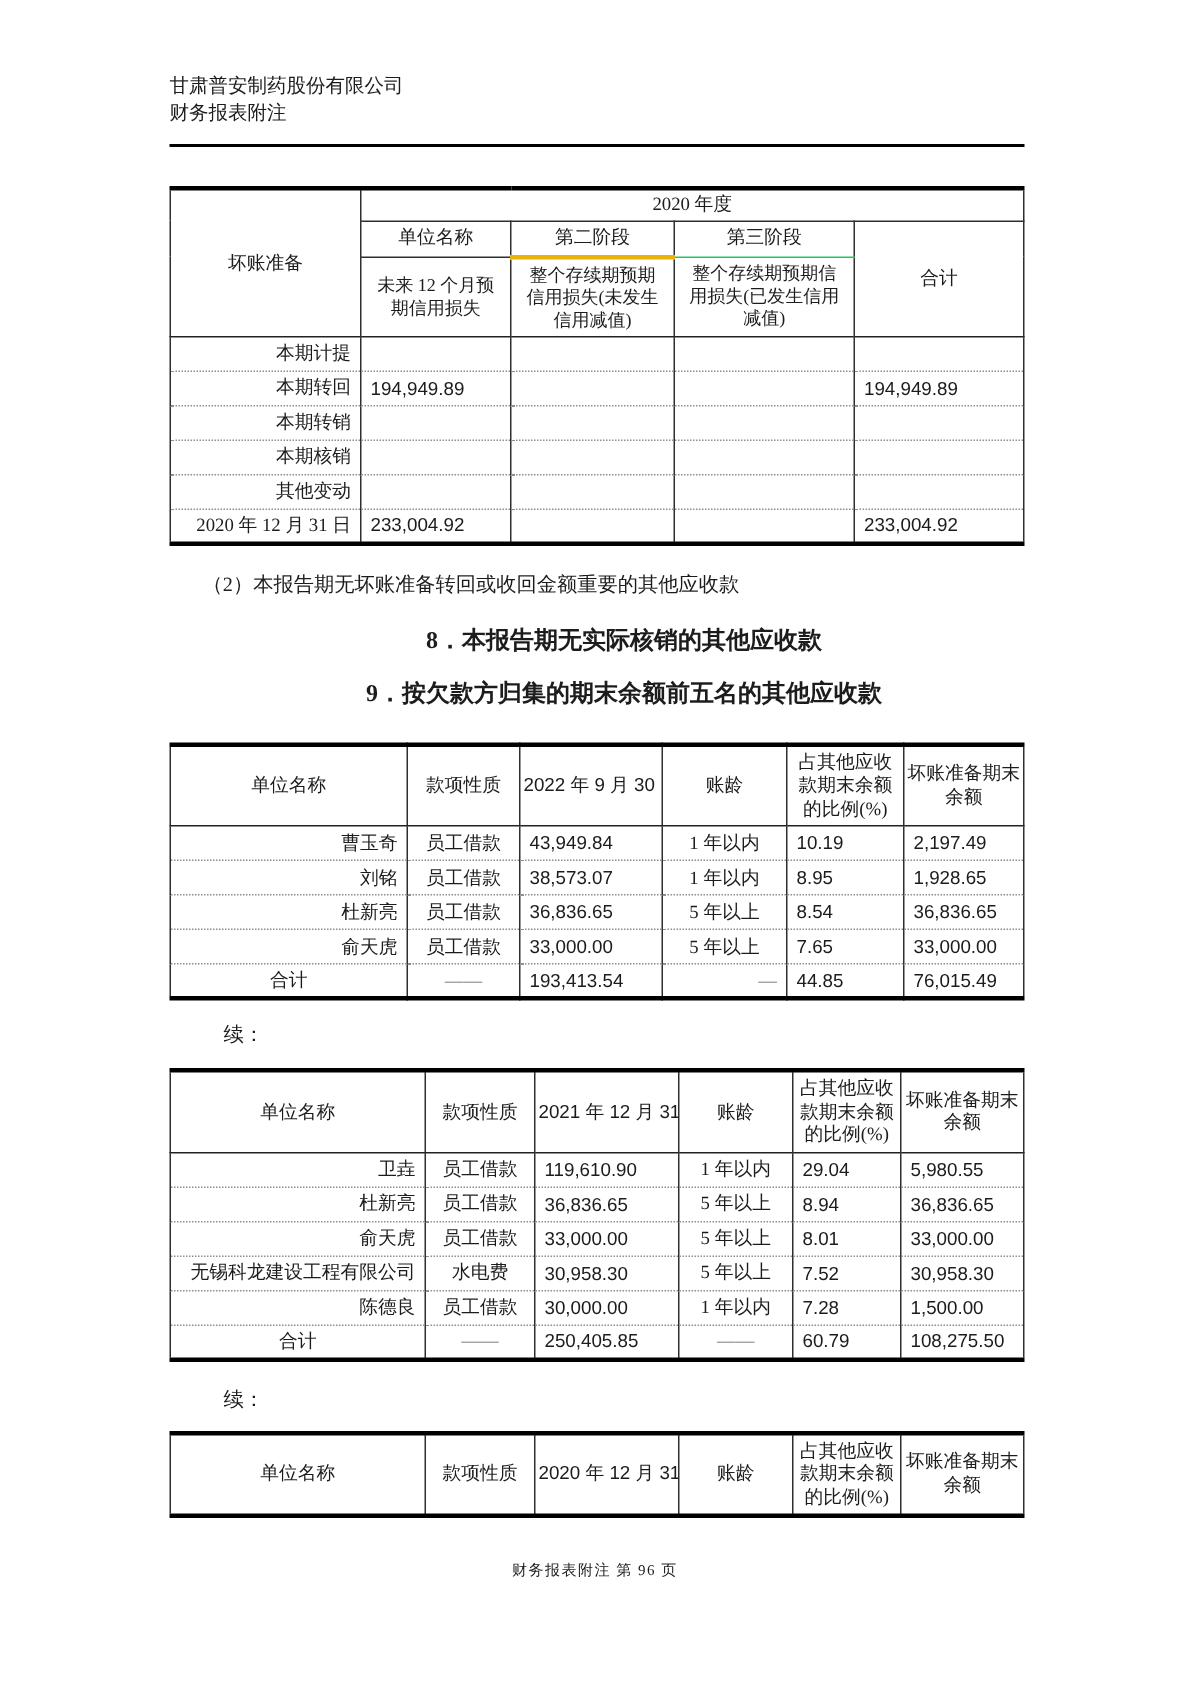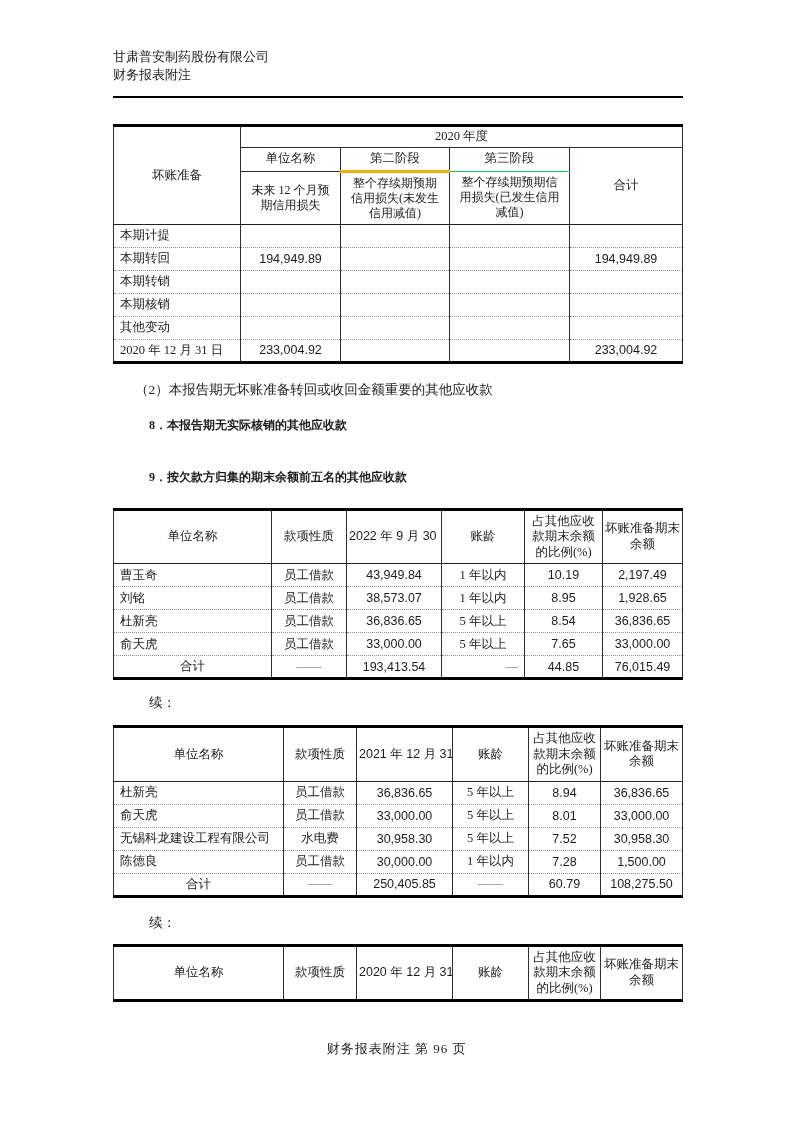--- a/index.html
+++ b/index.html
@@ -25,41 +25,41 @@
   table.fin th {
     border-top:1px solid #2e2e2e; border-bottom:1.5px solid #222;
     font-size:12.5px; line-height:15.5px; padding:3px 2px; text-align:center;
     word-break:break-all;
   }
   table.fin td {
     border-top:1px dotted #8f8f8f; border-bottom:1px dotted #8f8f8f;
     font-size:12.5px; height:23px; padding:2px 6px;
   }
   td.num, th.num { font-family:"Liberation Sans","DejaVu Sans",sans-serif;
-                   font-size:12px; text-align:center; padding-right:8px; }
-  td.lbl { text-align:left; white-space:nowrap; padding-left:6px; }
+                   font-size:12px; text-align:left; padding-right:8px; }
+  td.lbl { text-align:right; white-space:nowrap; padding-left:6px; }
   td.center { text-align:center; }
   td.dash { color:#9a9a9a; text-align:center;
             font-family:"Liberation Sans","DejaVu Sans",sans-serif; }
   td.dash-r { color:#9a9a9a; text-align:right; padding-right:14px;
             font-family:"Liberation Sans","DejaVu Sans",sans-serif; }
   th.th-date { white-space:nowrap; font-size:11px; padding:3px 0;
                font-family:"Liberation Sans","DejaVu Sans",sans-serif; }
   th.th-provision { padding:3px 14px; }
   th.th-ratio { padding:3px 2px; }
   .t1 th.desc { font-size:12px; line-height:15px; padding:3px 8px; }
   .t1 td { height:23.5px; }
 
   
   .note-par { font-size:13.5px; margin:17px 0 0 22px; }
-  .sec-head { font-size:12px; font-weight:bold; margin:18px 0 0 36px; }
+  .sec-head { font-size:16px; font-weight:bold; margin:18px 0 0 36px;text-align:center; }
   .cont-label { font-size:13.5px; margin:14px 0 0 36px; }
 
   .page-footer { position:absolute; left:0; top:1040px; width:793px;
-                 text-align:center; font-size:13px; letter-spacing:1px; }
+                 text-align:center; font-size:10px; letter-spacing:1px; }
 </style>
 </head>
 <body>
 
 <div class="content">
 
   <div class="page-header">
     <div>甘肃普安制药股份有限公司</div>
     <div>财务报表附注</div>
   </div>
@@ -129,21 +129,21 @@
       <td class="num">233,004.92</td>
       <td class="num"></td>
       <td class="num"></td>
       <td class="num">233,004.92</td>
     </tr>
   </tbody>
     </table>
 
   <div class="note-par">（2）本报告期无坏账准备转回或收回金额重要的其他应收款</div>
   <div class="sec-head">8．本报告期无实际核销的其他应收款</div>
-  <div class="sec-head" style="margin-top:35px">9．按欠款方归集的期末余额前五名的其他应收款</div>
+  <div class="sec-head" style="margin-top:14px">9．按欠款方归集的期末余额前五名的其他应收款</div>
 
   <table class="fin" style="margin-top:22px">
     <colgroup>
       <col style="width:158px">
         <col style="width:75px">
         <col style="width:95px">
       <col style="width:83px">
         <col style="width:78px">
         <col style="width:80px">
     </colgroup>
@@ -213,20 +213,28 @@
     <tbody>
         <tr>
       <th>单位名称</th>
       <th>款项性质</th>
       <th class="th-date">2021 年 12 月 31 日</th>
       <th>账龄</th>
       <th class="th-ratio">占其他应收款期末余额的比例(%)</th>
       <th class="th-provision">坏账准备期末余额</th>
     </tr>
     <tr>
+      <td class="lbl">卫垚</td>
+      <td class="center">员工借款</td>
+      <td class="num">119,610.90</td>
+      <td class="center">1 年以内</td>
+      <td class="num">29.04</td>
+      <td class="num">5,980.55</td>
+    </tr>
+    <tr>
       <td class="lbl">杜新亮</td>
       <td class="center">员工借款</td>
       <td class="num">36,836.65</td>
       <td class="center">5 年以上</td>
       <td class="num">8.94</td>
       <td class="num">36,836.65</td>
     </tr>
     <tr>
       <td class="lbl">俞天虎</td>
       <td class="center">员工借款</td>

